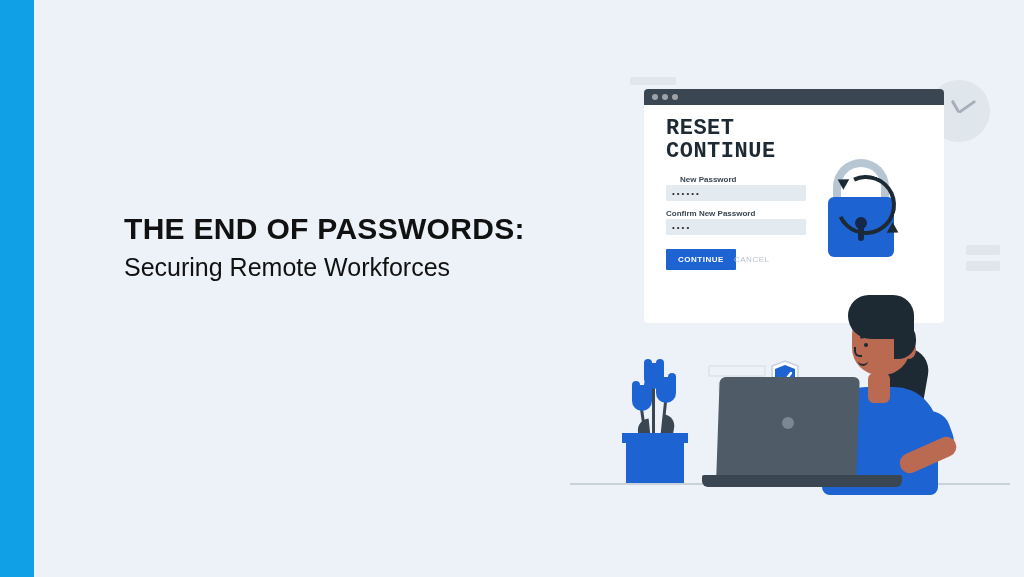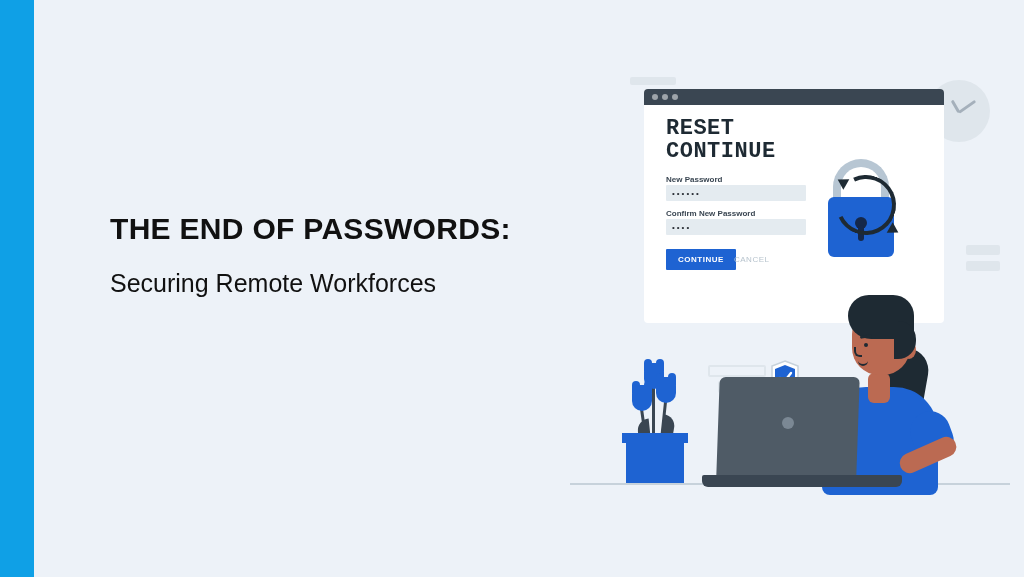--- a/index.html
+++ b/index.html
@@ -10,34 +10,34 @@
     position: relative;
   }
   .accent-bar {
     position: absolute;
     left: 0; top: 0;
     width: 34px; height: 577px;
     background: #0fa0e6;
   }
   .headline-block {
     position: absolute;
-    left: 110px;
+    left: 124px;
     top: 212px;
     width: 460px;
   }
   .headline-title {
     font-size: 30px;
     font-weight: 800;
     letter-spacing: 0.3px;
     color: #111;
     text-transform: uppercase;
     line-height: 1.1;
   }
   .headline-sub {
-    margin-top: 22px;
+    margin-top: 6px;
     font-size: 25px;
     font-weight: 500;
     color: #111;
     line-height: 1.32;
   }
 
   .illus {
     position: absolute;
     left: 590px;
     top: 85px;
@@ -95,21 +95,21 @@
     color: #1e2a33;
     white-space: pre;
   }
 
   .field-label {
     font-size: 8px;
     font-family: Arial, sans-serif;
     color: #3a4652;
     font-weight: 600;
   }
-  .lbl1 { left: 22px; top: 86px; }
+  .lbl1 { left: 36px; top: 86px; }
   .lbl2 { left: 22px; top: 120px; text-align: right; }
 
   .field {
     left: 22px; width: 140px; height: 16px;
     background: #e4ebf0;
     border-radius: 1px;
   }
   .f1 { top: 96px; } .f2 { top: 130px; }
   .dots {
     left: 6px; top: 4px;

